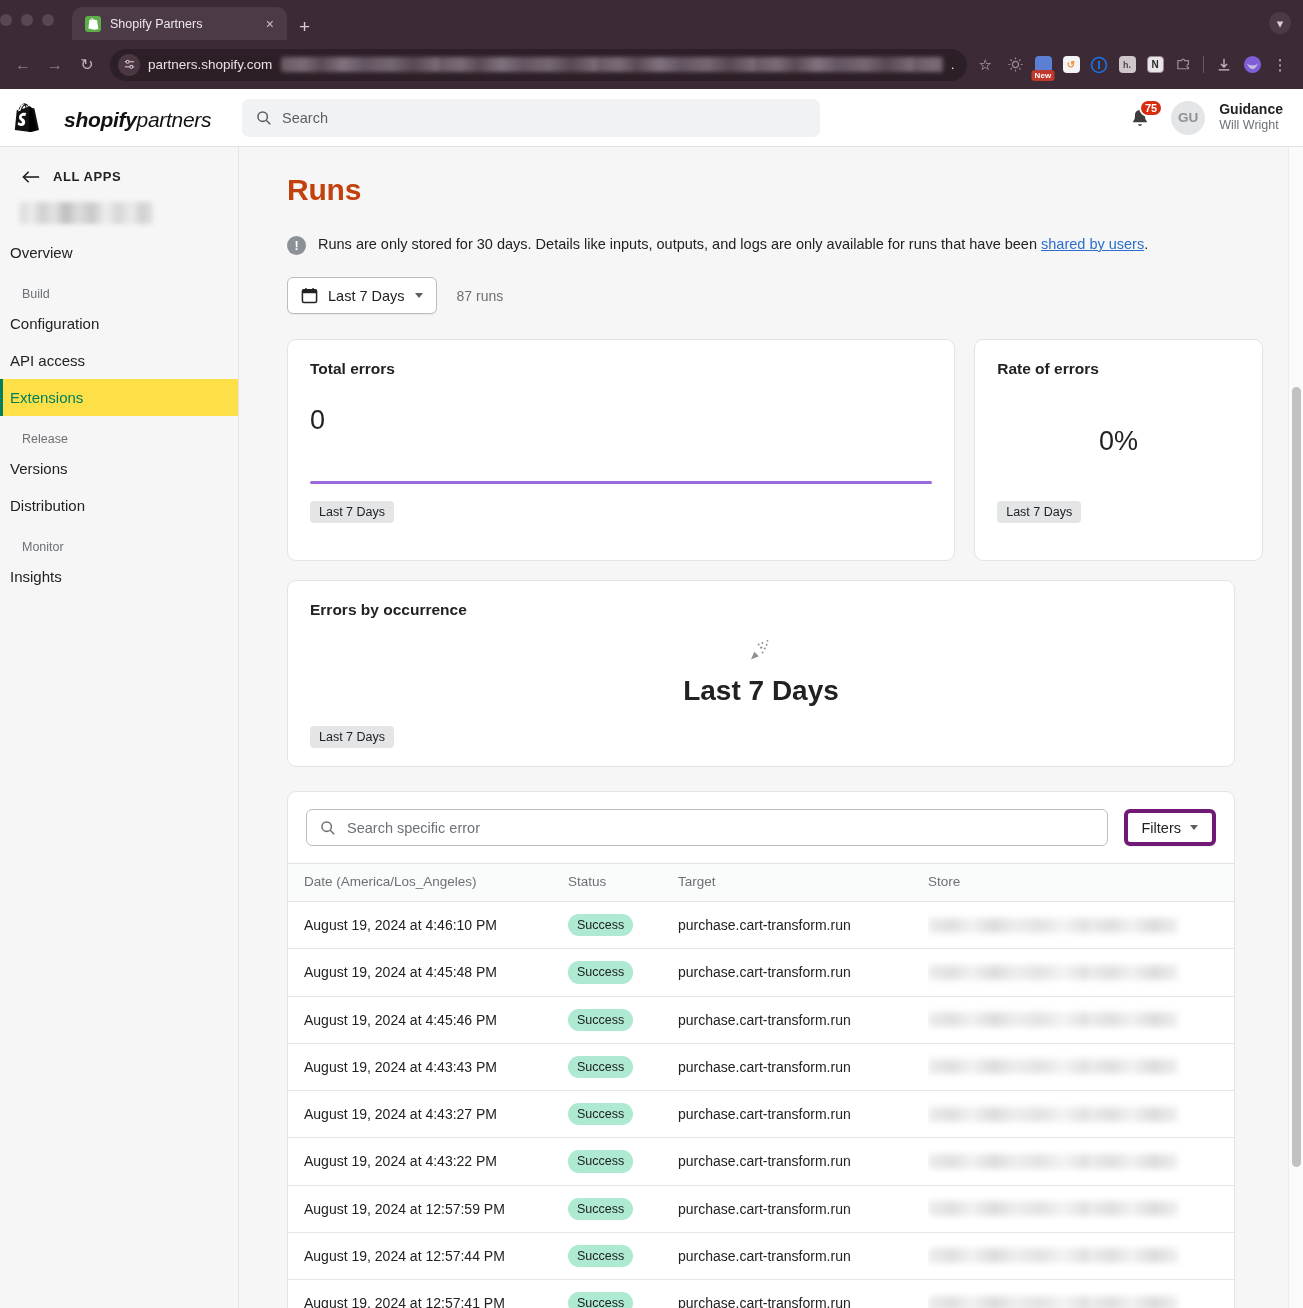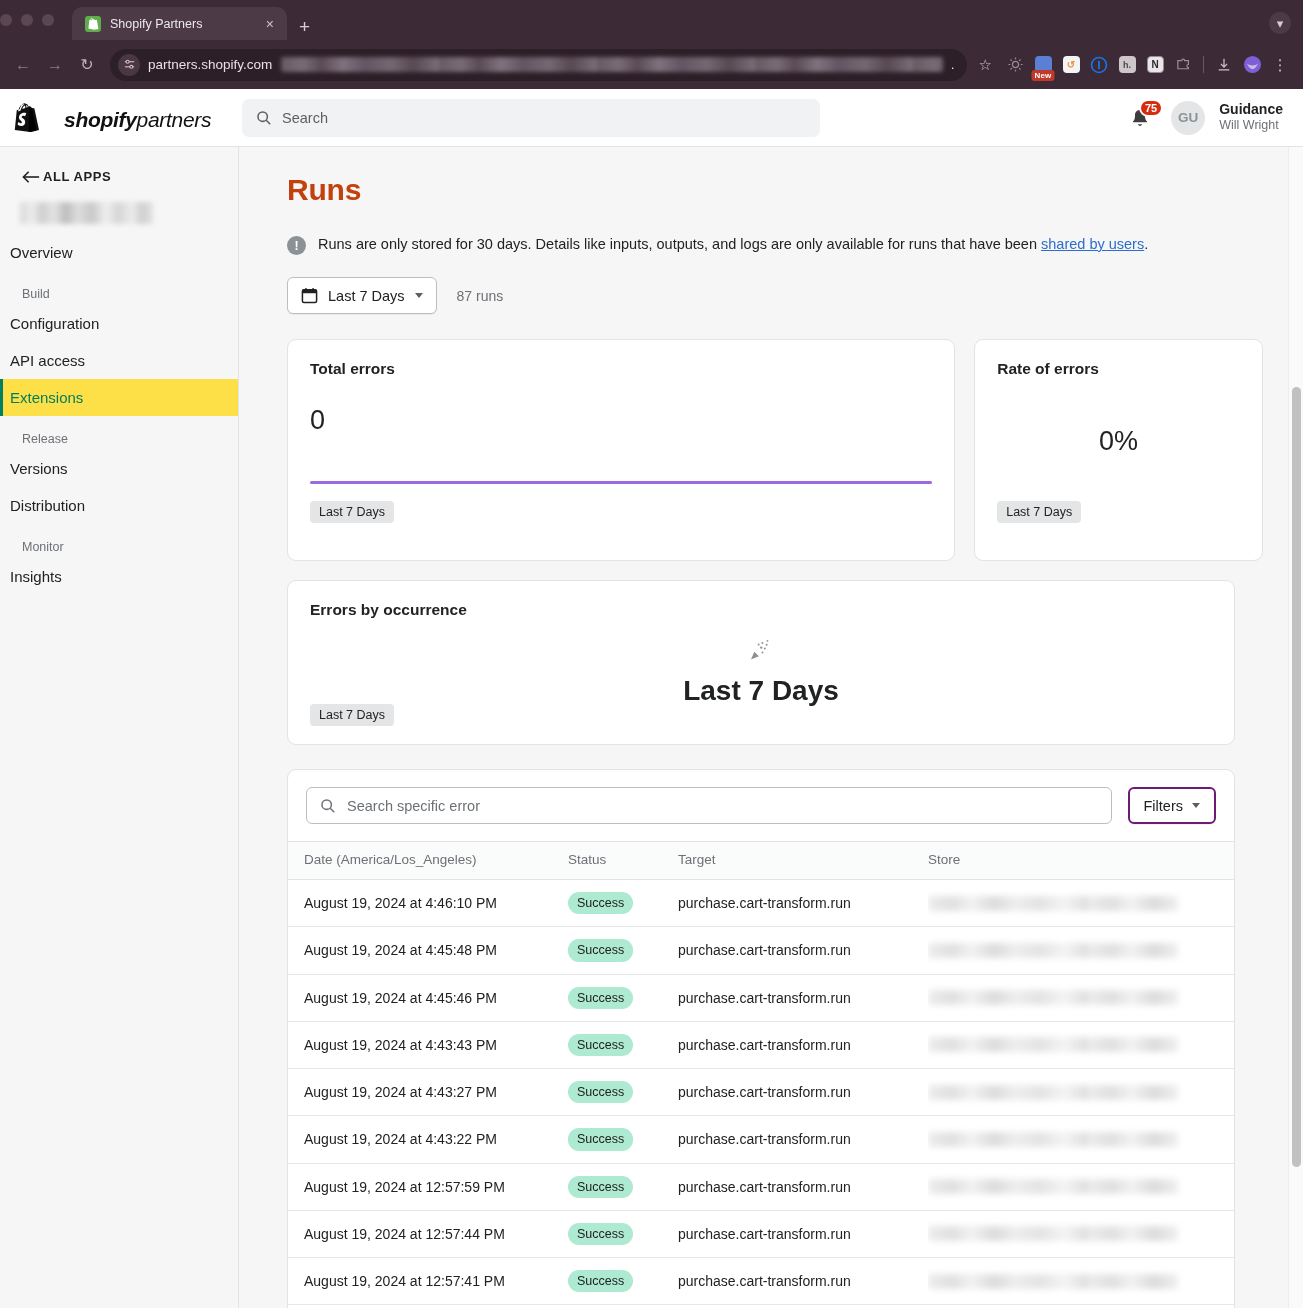--- a/index.html
+++ b/index.html
@@ -103,21 +103,21 @@
     width: 34px; height: 34px; border-radius: 50%; background: #e4e5e7; color: #8c9196;
     display: flex; align-items: center; justify-content: center; font-size: 13.5px; font-weight: 600;
   }
   .user-name { font-size: 14px; font-weight: 700; color: #202223; line-height: 1.25; }
   .user-sub { font-size: 12.5px; color: #6d7175; line-height: 1.25; }
 
   
   .body-wrap { display: flex; height: 1191px; }
   .sidebar { width: 239px; background: #f6f6f7; border-right: 1px solid #e1e3e5; flex: 0 0 auto; padding-top: 12px; }
   .allapps {
-    display: flex; align-items: center; gap: 2px; padding: 10px 0 10px 22px;
+    display: flex; align-items: center; gap: 12px; padding: 10px 0 10px 22px;
     font-size: 13px; font-weight: 700; letter-spacing: .6px; color: #202223; cursor: pointer;
   }
   .app-blur {
     margin: 8px 0 10px 20px; width: 133px; height: 22px;
     background: repeating-linear-gradient(90deg,
       #d9d9d9 0px, #ececec 12px, #cfcfcf 22px, #e4e4e4 34px, #bdbdbd 46px,
       #dedede 58px, #c8c8c8 72px, #efefef 86px, #d2d2d2 100px);
     filter: blur(2.6px); border-radius: 2px;
   }
   .nav-item {
@@ -160,37 +160,37 @@
   .card-big { font-size: 27px; color: #202223; font-weight: 400; margin-top: 27px; }
   .chip {
     display: inline-block; background: #e4e5e7; color: #202223;
     font-size: 12.5px; padding: 4px 9px; border-radius: 4px;
   }
   .spark { height: 2.5px; border-radius: 2px; }
 
   .card-total { width: 720px; height: 222px; }
   .card-rate { width: 309px; height: 222px; }
   .rate-value { font-size: 27px; color: #202223; text-align: center; margin-top: 48px; }
-  .card-occ { width: 948px; height: 165px; margin-top: 19px; }
+  .card-occ { width: 948px; height: 187px; margin-top: 19px; }
   .occ-center { text-align: center; margin-top: 18px; }
   .occ-big { font-size: 28px; font-weight: 600; color: #202223; margin-top: 8px; }
 
   
   .table-card {
     background: #fff; border: 1px solid #e3e3e3; border-radius: 9px;
     margin-top: 24px; width: 948px; overflow: hidden;
   }
   .table-top { display: flex; gap: 16px; padding: 17px 18px 17px 18px; }
   .search-box {
     flex: 1 1 auto; height: 37px; border: 1px solid #babec3; border-radius: 6px;
     display: flex; align-items: center; gap: 11px; padding: 0 13px; cursor: text;
   }
   .search-box span.ph { font-size: 14.5px; color: #6d7175; }
   .filters-btn {
-    display: flex; align-items: center; gap: 9px; border: 2px solid #701a75;
+    display: flex; align-items: center; gap: 9px; border: 4px solid #701a75;
     border-radius: 6px; padding: 0 14px; height: 37px; background: #fff;
     font-size: 14.5px; color: #202223; cursor: pointer; box-shadow: 0 1px 0 rgba(0,0,0,.05);
   }
   table { width: 100%; border-collapse: collapse; table-layout: fixed; }
   thead th {
     text-align: left; font-size: 13.5px; font-weight: 400; color: #6d7175;
     padding: 10px 0 12px 0; background: #fafbfb; border-bottom: 1px solid #e3e3e3;
     border-top: 1px solid #e3e3e3;
   }
   thead th:first-child { padding-left: 16px; }

